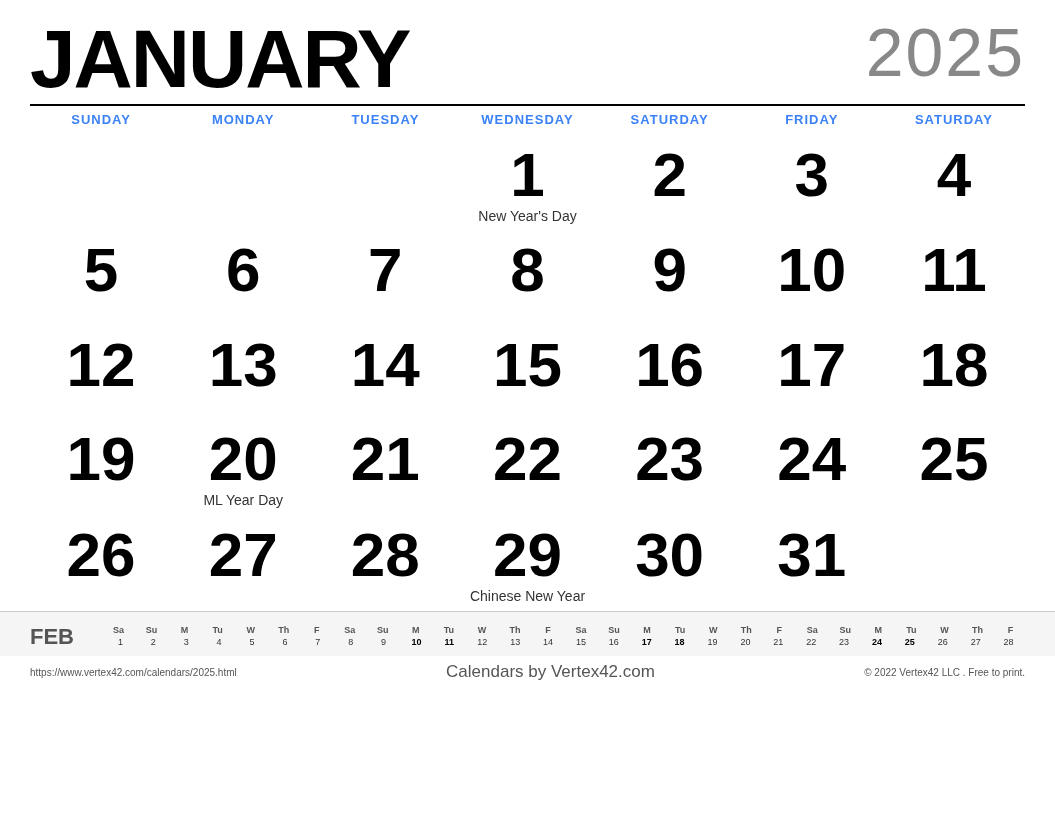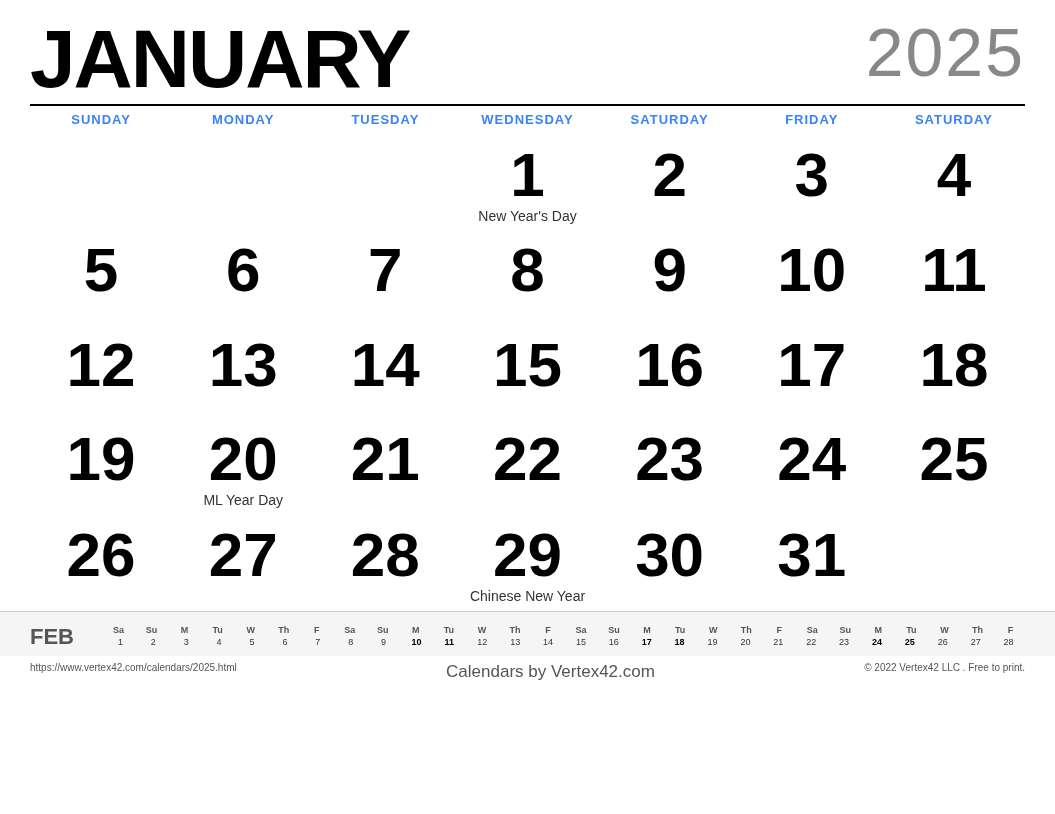--- a/index.html
+++ b/index.html
@@ -103,21 +103,21 @@
       font-weight: 900;
       color: #555;
       font-family: 'Arial Black', Arial, sans-serif;
       min-width: 60px;
       padding-top: 2px;
     }
 
     .footer {
       display: flex;
       justify-content: space-between;
-      align-items: flex-start;
+      align-items: center;
       padding: 4px 0 2px 0;
       margin-top: 2px;
     }
 
     .footer-link {
       font-size: 10px;
       color: #555;
     }
 
     .footer-center {

